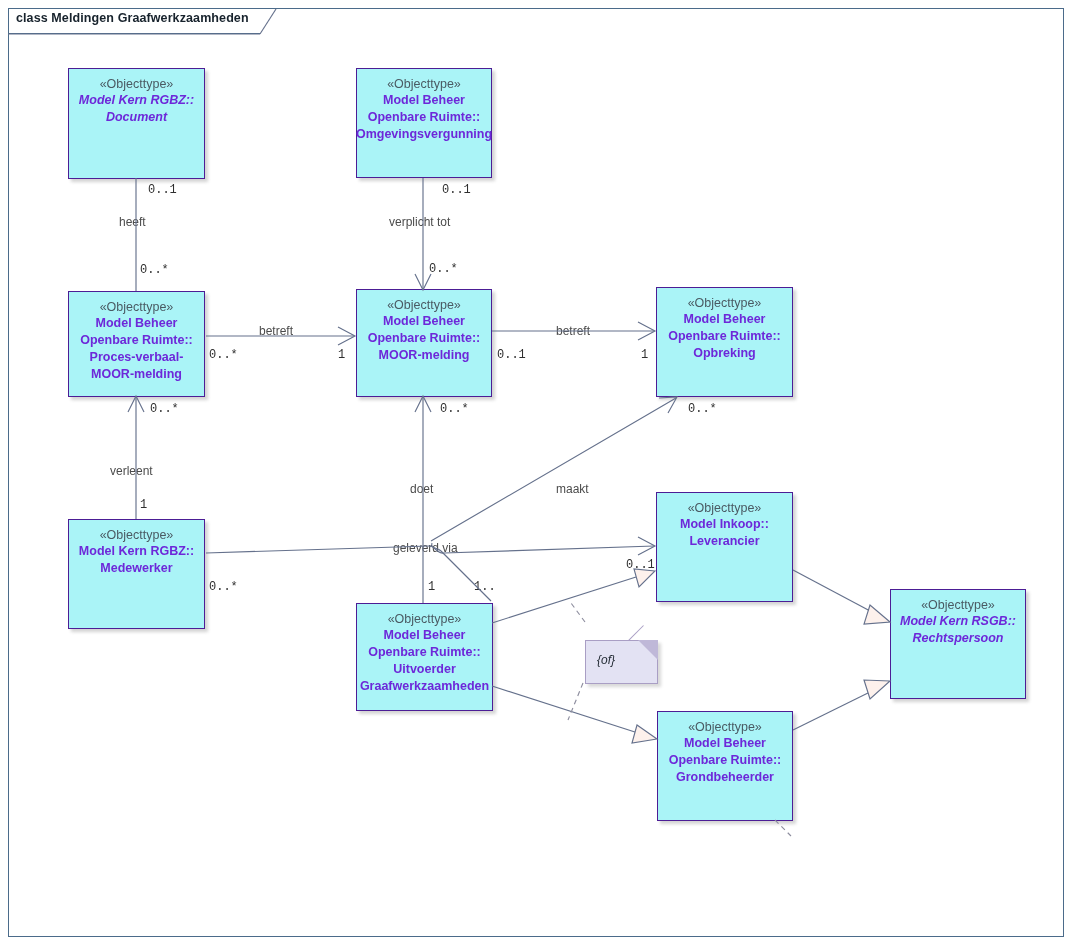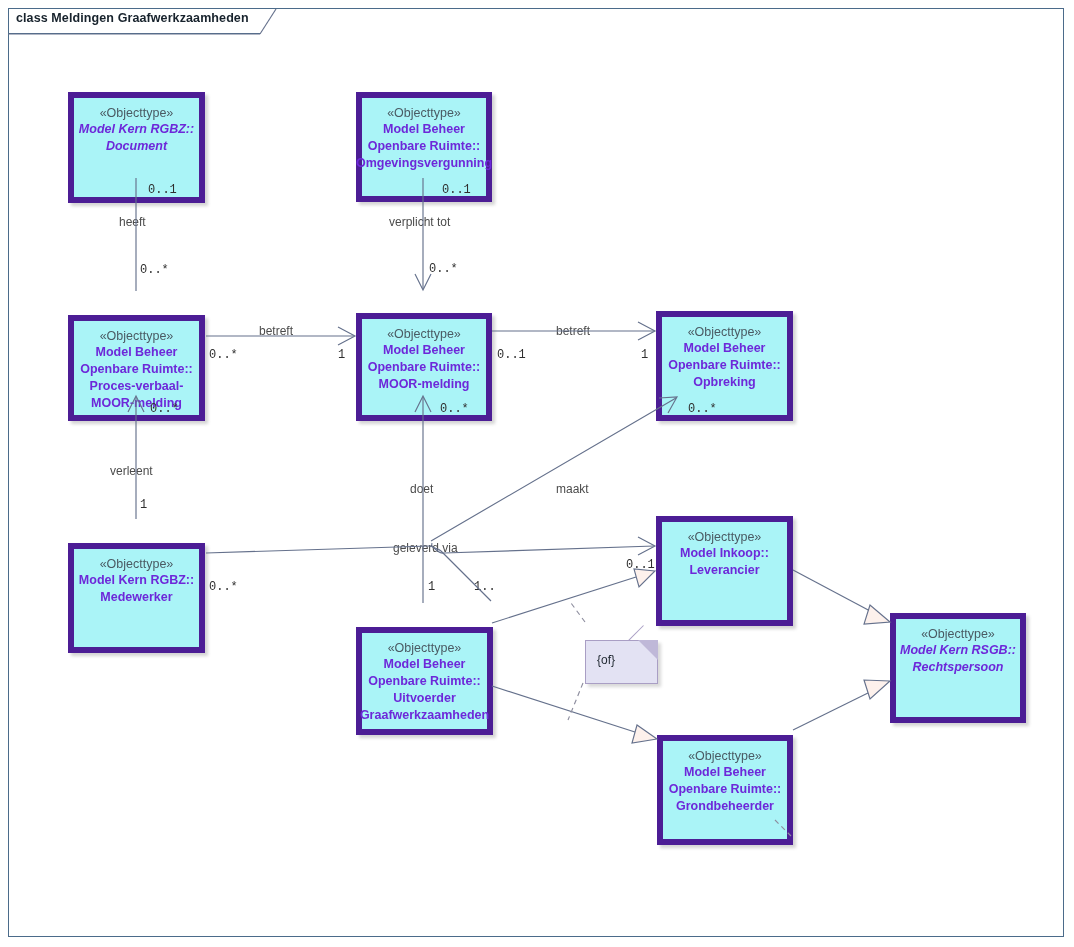--- a/index.html
+++ b/index.html
@@ -66,28 +66,27 @@
   }
   svg.links .dashed {
     stroke-dasharray: 5 4;
     stroke: #8d8d9e;
   }
   
   .cls {
     position: absolute;
     box-sizing: border-box;
     background: #aaf4f7;
-    border: 6px solid #4c1d95;
+    border: 1px solid #4c1d95;
     box-shadow: 3px 3px 3px rgba(120,120,120,.32);
     display: flex;
     flex-direction: column;
     align-items: center;
     justify-content: flex-start;
     padding-top: 7px;
-    margin-top: 24px;
   }
   .cls .stereo {
     font-size: 12.5px;
     color: #4a5a63;
     line-height: 16px;
     white-space: nowrap;
   }
   .cls .nm {
     font-size: 12.5px;
     font-weight: bold;
@@ -129,20 +128,21 @@
     border-left: 1px solid #7e8b99;
     transform: rotate(45deg);
     transform-origin: 100% 0;
     box-sizing: border-box;
   }
   .note.constraint {
     background: #e3e2f3;
     border-color: #a99ec4;
     padding: 9px 10px 8px 11px;
     box-shadow: 3px 3px 3px rgba(120,120,120,.28);
+    font-style: italic;
   }
   .note.constraint .fold {
     border-top-color: #bfb8d8;
   }
   .note.constraint .fold-edge {
     border-left-color: #a99ec4;
   }
   
   .lbl {
     position: absolute;

